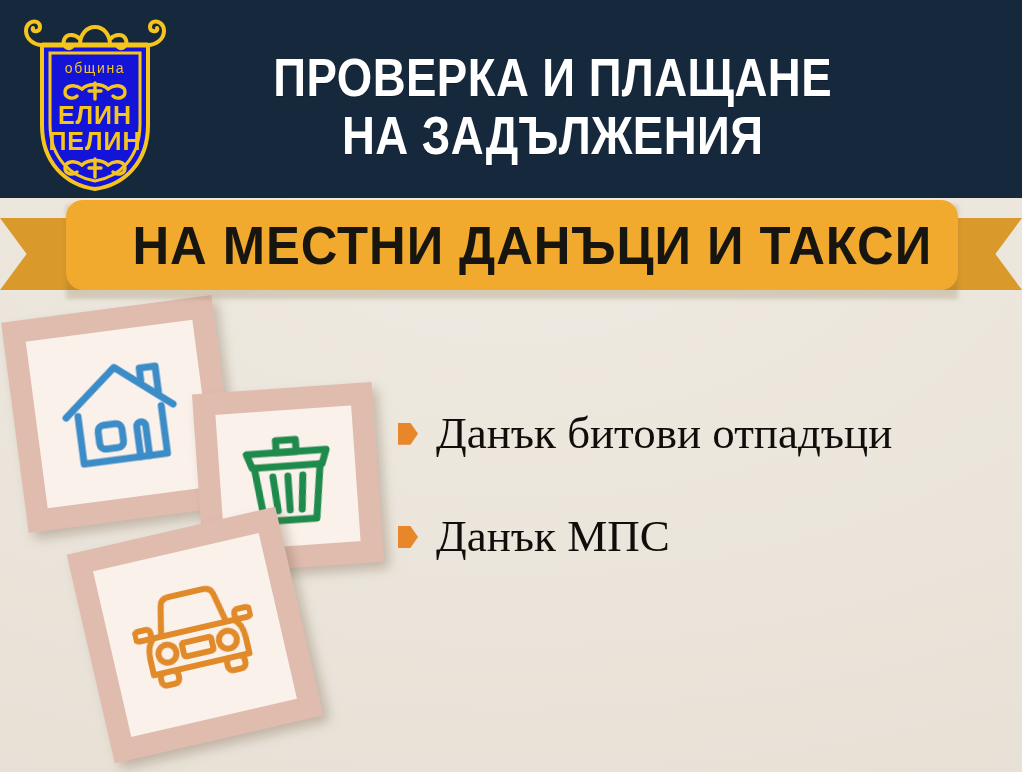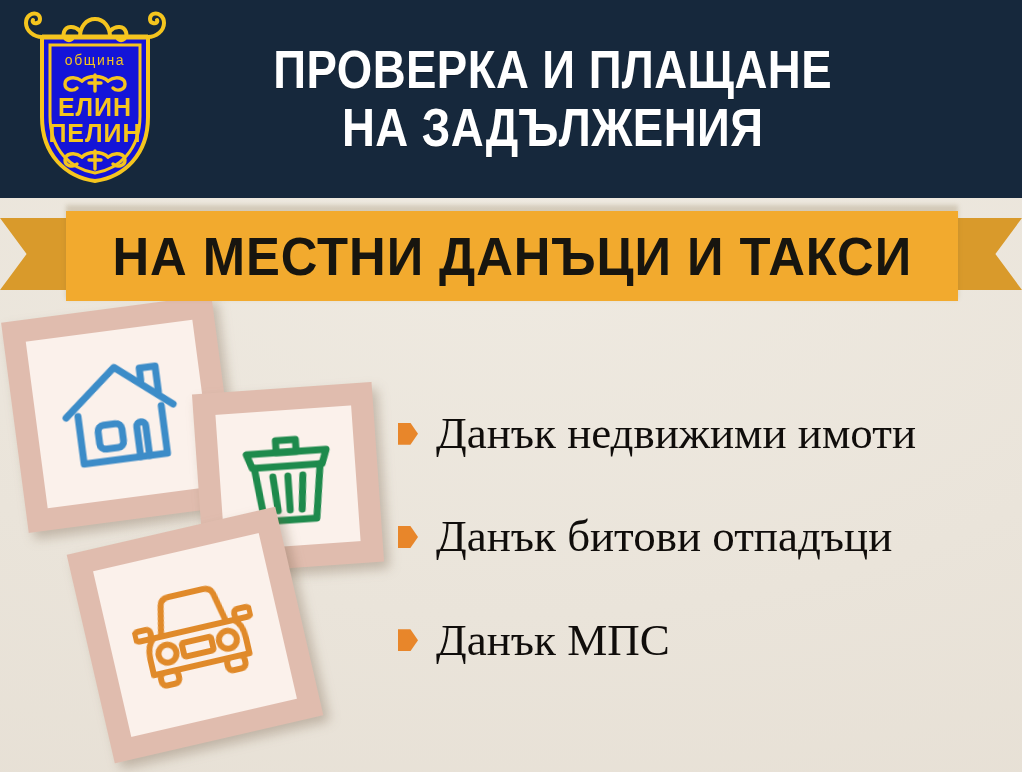--- a/index.html
+++ b/index.html
@@ -18,21 +18,21 @@
     overflow:hidden;
   }
 
   
   .header{
     position:absolute;left:0;top:0;width:1022px;height:198px;
     background:#16283C;
     z-index:5;
   }
   .header-inner{
-    position:absolute;left:0;top:0;width:936px;height:198px;
+    position:absolute;left:0;top:8px;width:936px;height:198px;
     display:flex;align-items:center;
   }
   .logo-wrap{
     width:190px;height:198px;
     display:flex;align-items:center;justify-content:center;
     flex:none;
   }
   .header-title{
     flex:1;
     text-align:center;
@@ -63,23 +63,23 @@
   .ribbon-tail.right{
     right:0;width:190px;
     clip-path:polygon(0 0, 100% 0, 86% 50%, 100% 100%, 0 100%);
   }
   .ribbon-shadow{
     position:absolute;left:66px;top:9px;width:892px;height:94px;
     background:rgba(120,95,50,.22);
     filter:blur(2px);
   }
   .ribbon-band{
-    position:absolute;left:66px;top:15px;width:892px;height:90px;
+    position:absolute;left:66px;top:4px;width:892px;height:90px;
     background:#F2AA2E;
-    display:flex;align-items:center;justify-content:center;
+    display:flex;align-items:center;justify-content:flex-end;border-radius:17px;
   }
   .ribbon-text{
     color:#17150F;
     font-family:"Liberation Sans", sans-serif;
     font-weight:bold;
     font-size:54px;
     line-height:1;
     letter-spacing:1px;
     transform:scaleX(0.94);
     white-space:nowrap;
@@ -252,24 +252,20 @@
             <rect x="86" y="80" width="18" height="13" rx="5"></rect>
           </svg>
         </div>
       </div>
     </div>
   </div>
 
   <div class="list">
     <div class="list-item">
       <span class="bullet"></span>
-      <span class="list-label">Данък недвижими имоти</span>
-    </div>
-    <div class="list-item">
-      <span class="bullet"></span>
       <span class="list-label">Данък битови отпадъци</span>
     </div>
     <div class="list-item">
       <span class="bullet"></span>
       <span class="list-label">Данък МПС</span>
     </div>
   </div>
 
 </div>
 

